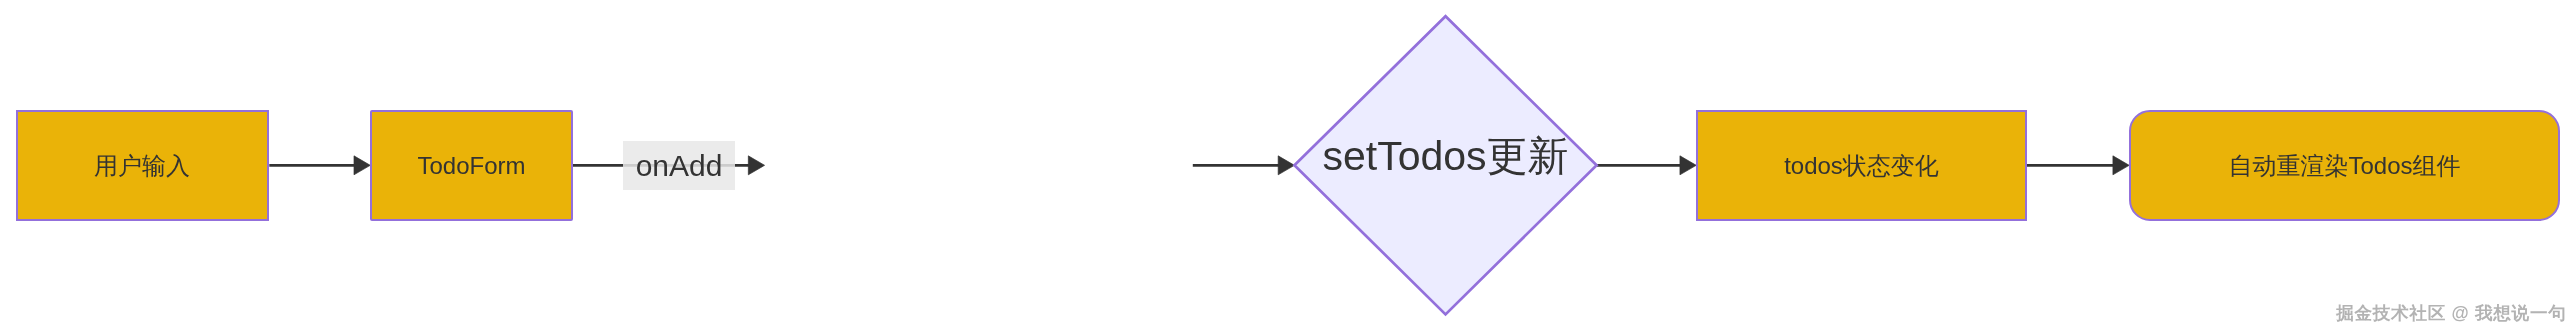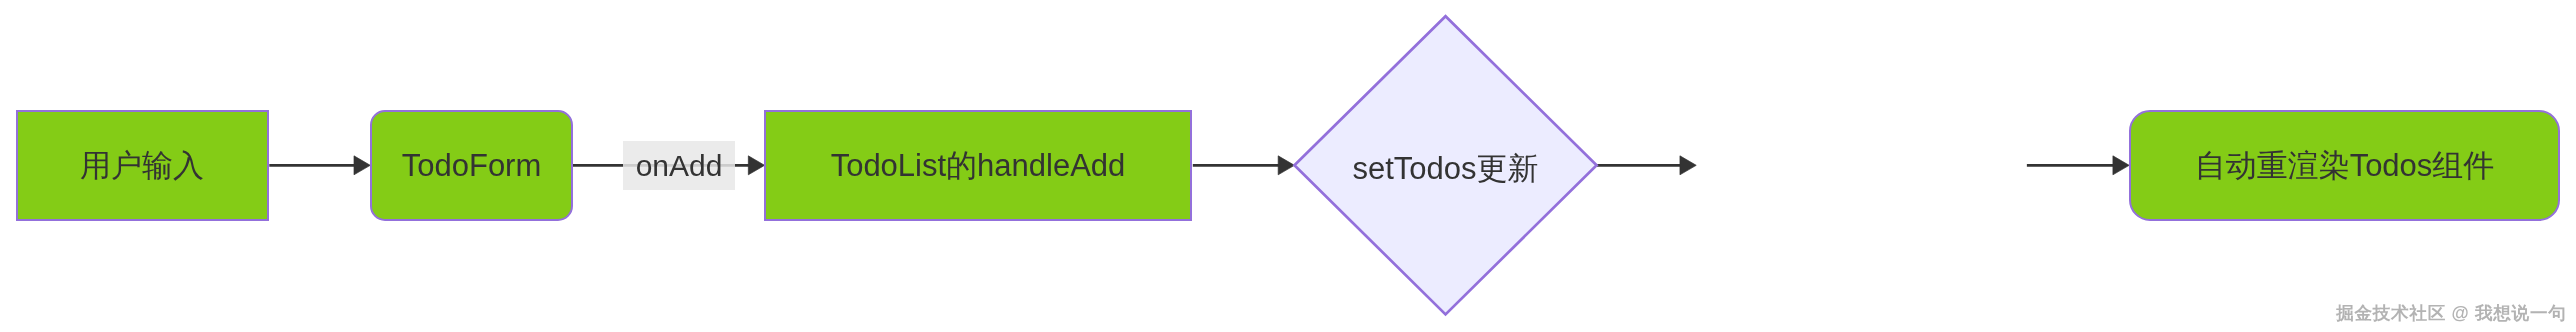--- a/index.html
+++ b/index.html
@@ -33,46 +33,46 @@
   .diamond-shape {
     fill: #ECECFF;
     stroke: #9370DB;
     stroke-width: 4;
   }
   .node {
     position: absolute;
     top: 110px;
     height: 111px;
     box-sizing: border-box;
-    background: #84cc16;
+    background: #eab308;
     border: 2.7px solid #9370DB;
     display: flex;
     align-items: center;
     justify-content: center;
     color: #333333;
-    font-size: 31px;
+    font-size: 24px;
     white-space: nowrap;
   }
   .node.rounded {
-    border-radius: 15px;
+    border-radius: 2px;
   }
   .node-label {
     display: block;
   }
   .diamond-label {
     position: absolute;
     left: 1310px;
-    top: 148px;
+    top: 138px;
     width: 271px;
     height: 46px;
     display: flex;
-    align-items: flex-start;
+    align-items: flex-end;
     justify-content: center;
     color: #333333;
-    font-size: 31px;
+    font-size: 41px;
     white-space: nowrap;
   }
   .edge-label {
     position: absolute;
     left: 623px;
     top: 141px;
     width: 112px;
     height: 49px;
     background: rgba(232, 232, 232, 0.85);
     display: flex;
@@ -131,28 +131,28 @@
   </svg>
 
   <div class="node" style="left:15.6px; width:253px;">
     <span class="node-label">用户输入</span>
   </div>
 
   <div class="node rounded" style="left:370px; width:203px;">
     <span class="node-label">TodoForm</span>
   </div>
 
-  <div class="node" style="left:764px; width:428px;">
-    <span class="node-label">TodoList的handleAdd</span>
-  </div>
 
   <div class="diamond-label">
     <span class="node-label">setTodos更新</span>
   </div>
 
+  <div class="node" style="left:1696px; width:331px;">
+    <span class="node-label">todos状态变化</span>
+  </div>
 
   <div class="node" style="left:2129px; width:431px;border-radius:21px;">
     <span class="node-label">自动重渲染Todos组件</span>
   </div>
 
   <div class="edge-label">onAdd</div>
 
   <div class="watermark">掘金技术社区 @ 我想说一句</div>
 
 </div>

